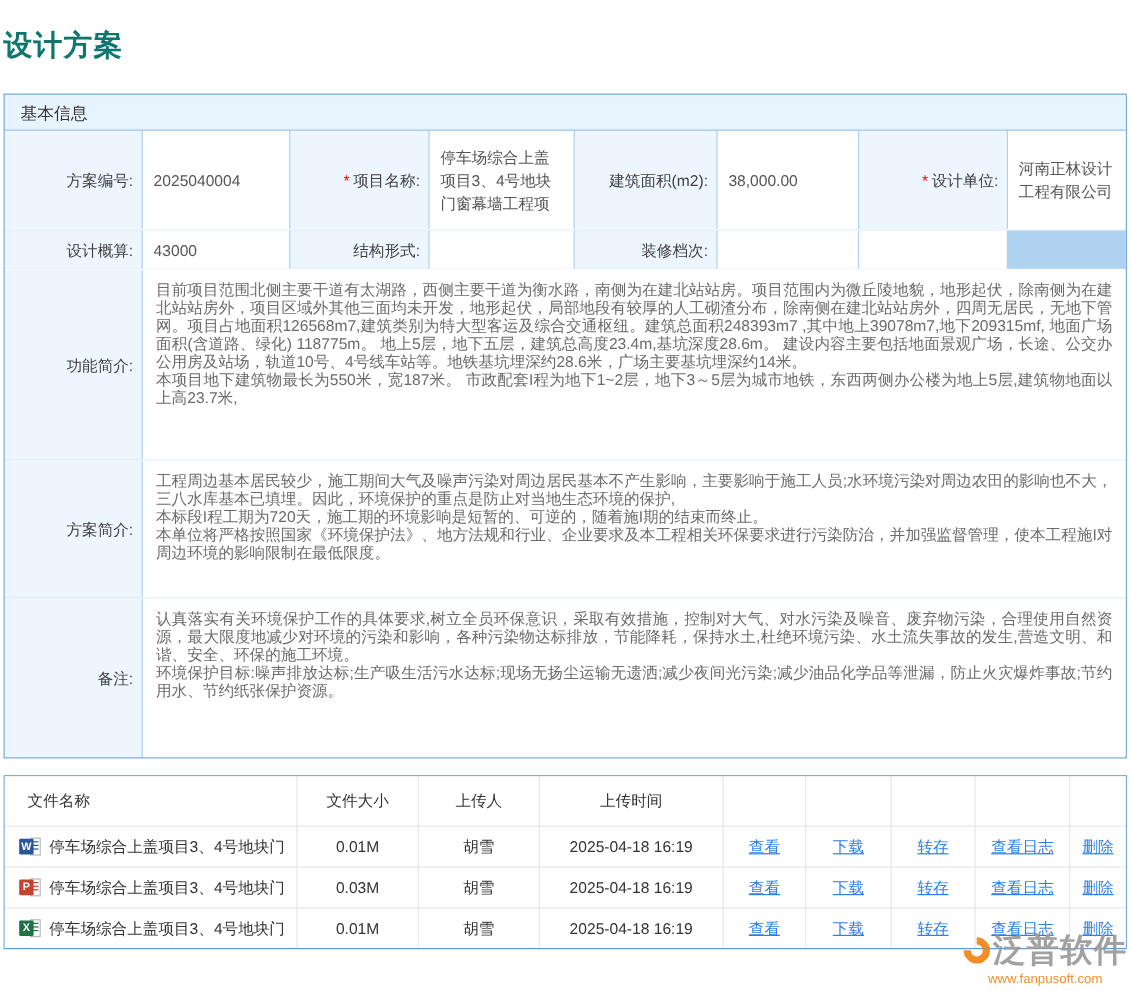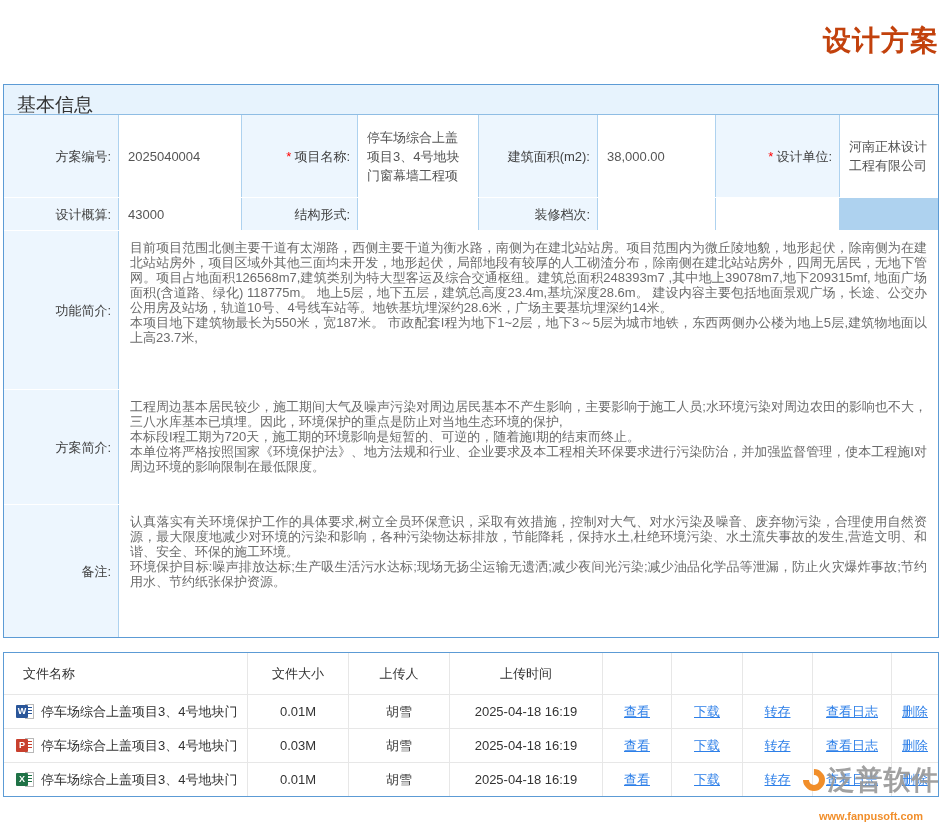--- a/index.html
+++ b/index.html
@@ -1,24 +1,24 @@
 <!DOCTYPE html>
 <html><head>
 <meta charset="utf-8">
 <style>
   * { margin:0; padding:0; box-sizing:border-box; }
   html,body { width:942px; height:826px; overflow:hidden; background:#fff;
     font-family:"Liberation Sans","DejaVu Sans",sans-serif; color:#333; }
   .page { position:relative; width:942px; height:826px; padding:0 3px; }
 
-  .page-title { text-align:right; font-size:28px; font-weight:bold; color:#c2410c;
+  .page-title { text-align:left; font-size:24px; font-weight:bold; color:#0f766e;
     padding:22px 0 24px 0; letter-spacing:1px; }
 
   .panel { border:1px solid #5c9bd5; background:#fff; }
-  .panel-header { background:#e7f3fd; color:#333; font-size:19px;
+  .panel-header { background:#e7f3fd; color:#333; font-size:14px;
     padding:7px 13px; height:30px; border-bottom:1px solid #8fbde4; }
 
   
   .grid { display:grid; gap:1px; background:#aed2ef; }
   .g-fields { grid-template-columns:114px 122px 115px 120px 118px 117px 123px auto; }
   .g-wide  { grid-template-columns:114px auto; }
   .cell { background:#fff; font-size:13px; }
   .lbl { background:#edf6fe; display:flex; align-items:center; justify-content:flex-end;
     padding:4px 7px 4px 4px; color:#404040; text-align:right; line-height:17px; }
   .val { display:flex; align-items:center; padding:5px 9px; color:#555; line-height:19px; }
@@ -59,21 +59,21 @@
   .icon-excel .pg i { background:#1f7246; }
 
   
   .watermark { position:absolute; right:4px; bottom:4px; width:134px; z-index:5;
     pointer-events:none; opacity:.92; text-align:center; }
   .wm-top { display:flex; align-items:center; justify-content:center; }
   .wm-logo { width:22px; height:22px; border:6px solid #f08519; border-radius:50%;
     border-top-color:transparent; transform:rotate(-45deg); margin-right:3px; flex:0 0 22px; }
   .wm-brand { font-size:27px; font-weight:bold; color:#9a9a9a; letter-spacing:1px;
     white-space:nowrap; }
-  .wm-url { font-size:11px; font-weight:bold; color:#f08519; margin-top:12px; }
+  .wm-url { font-size:11px; font-weight:normal; color:#f08519; margin-top:0px; }
 </style>
 </head>
 <body>
 
 <div class="page">
 
   <div class="page-title">设计方案</div>
 
   <div class="panel">
     <div class="panel-header">基本信息</div>

